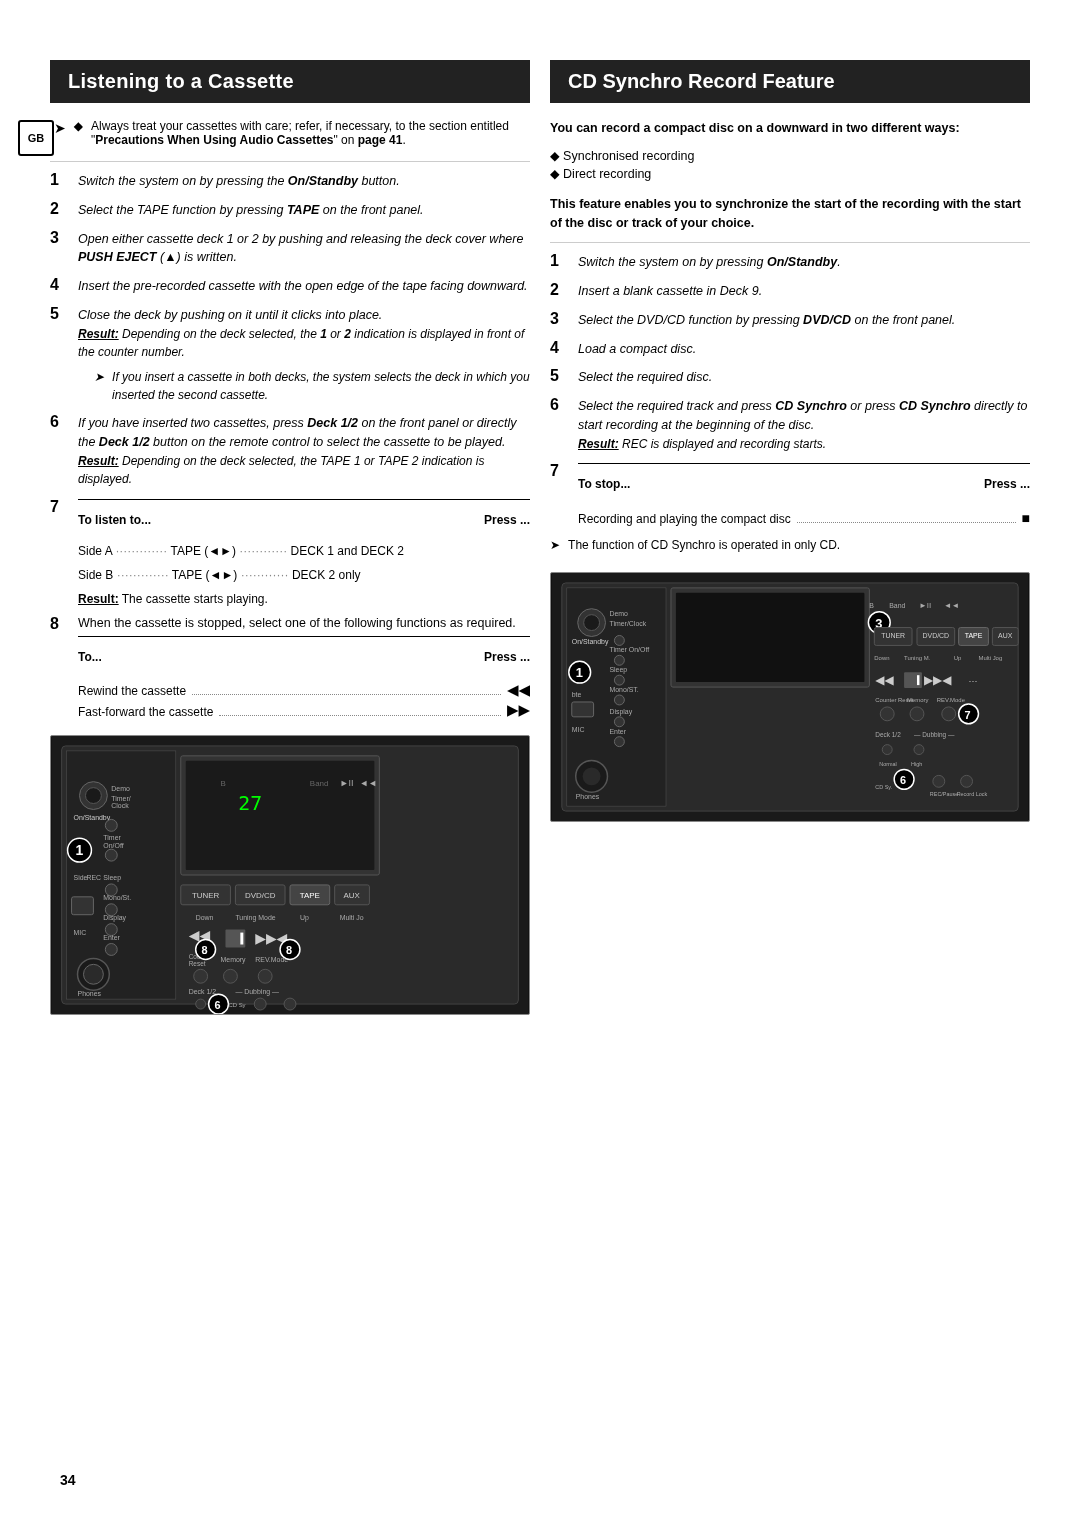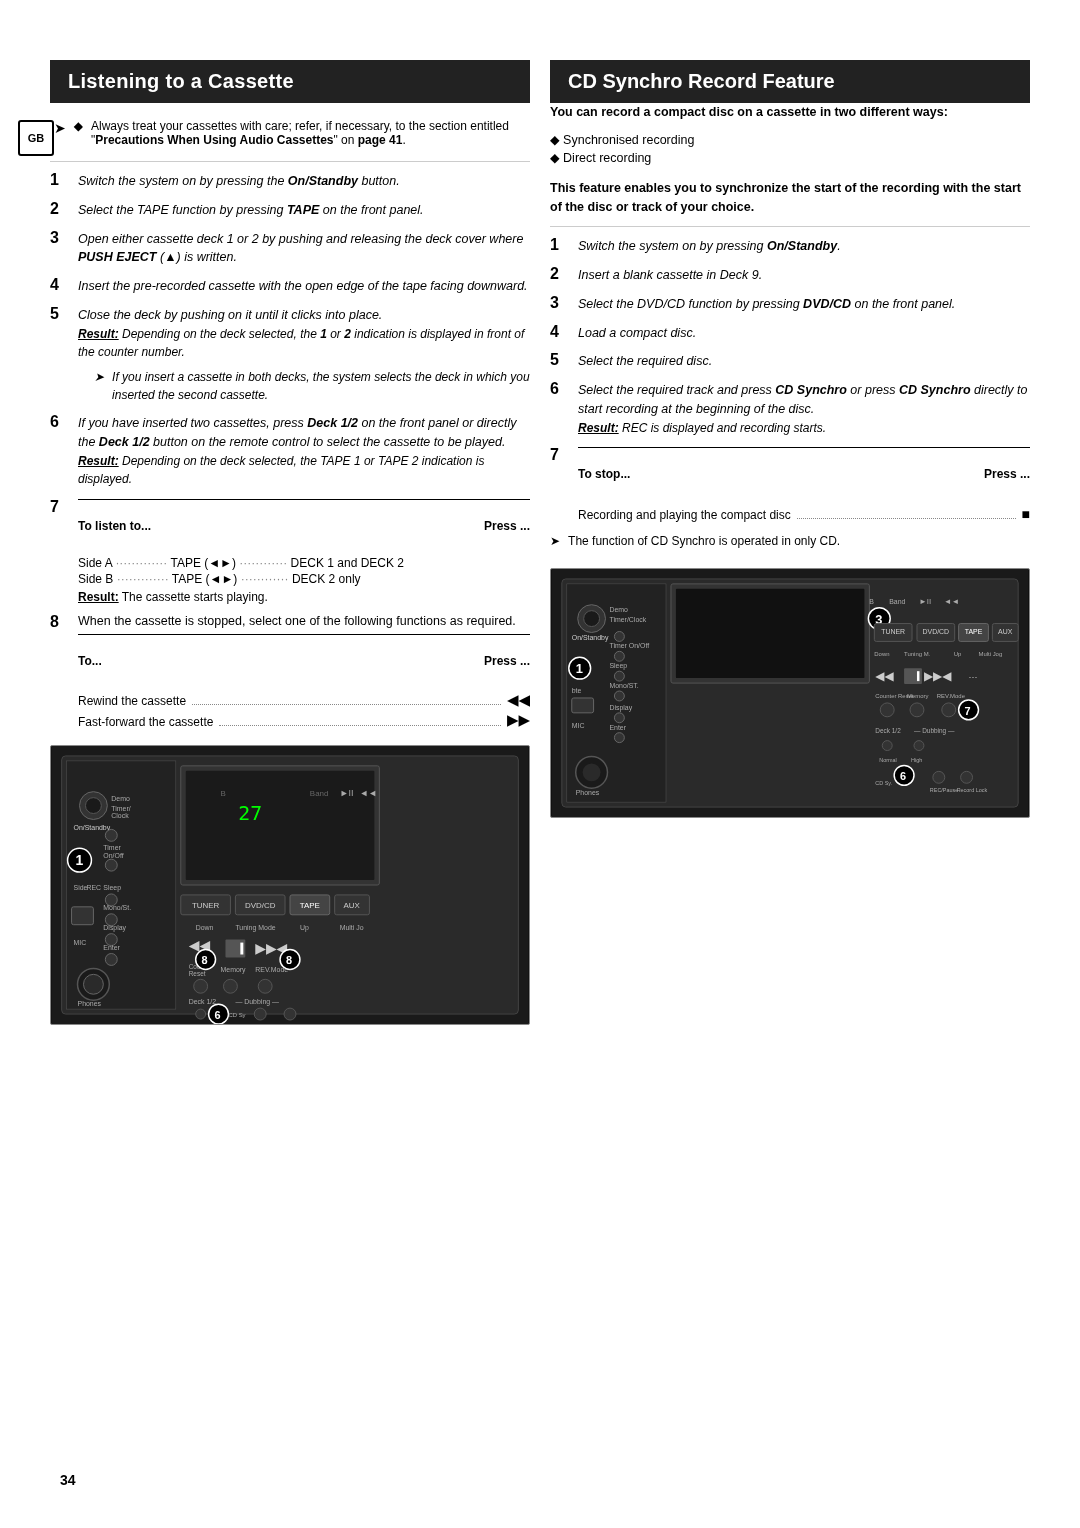--- a/index.html
+++ b/index.html
@@ -69,20 +69,21 @@
       margin-bottom: 16px;
       letter-spacing: 0.3px;
     }
 
     .section-header-right {
       background: #222;
       color: #fff;
       padding: 10px 18px;
       font-size: 20px;
       font-weight: bold;
+      margin-bottom: 16px;
     }
 
     
     .intro-note {
       display: flex;
       gap: 8px;
       font-size: 12px;
       margin-bottom: 14px;
       padding-left: 4px;
     }
@@ -141,21 +142,21 @@
       font-size: 12px;
       margin-top: 6px;
       margin-left: 0;
       padding-left: 16px;
     }
 
     .step7-row {
       display: flex;
       border-top: 1px solid #000;
       align-items: center;
-      padding: 19px 0;
+      padding: 13px 0;
       gap: 6px;
     }
 
     .step7-row .col-label {
       flex: 1;
       font-size: 12px;
       font-weight: bold;
     }
 
     .step7-row .col-press {
@@ -163,21 +164,21 @@
       font-weight: bold;
       min-width: 80px;
       text-align: right;
     }
 
     
     .press-row {
       display: flex;
       align-items: center;
       font-size: 12px;
-      margin: 2px 0;
+      margin: 10px 0;
     }
 
     
     .device-img-container {
       border: 1px solid #888;
       background: #111;
       margin-top: 16px;
       height: 280px;
       position: relative;
       overflow: hidden;
@@ -450,21 +451,21 @@
       </div>
 
     </div>
 
     <div class="col-right">
 
       <div class="section-header-right">
         <span>CD Synchro Record Feature</span>
       </div>
 
-      <p class="intro-bold">You can record a compact disc on a cassette in two different ways:</p>
+      <p class="intro-bold">You can record a compact disc on a downward in two different ways:</p>
 
       <ul class="bullet-list">
         <li>◆ Synchronised recording</li>
         <li>◆ Direct recording</li>
       </ul>
 
       <p class="feature-bold">
         <b>This feature enables you to synchronize the start of the recording with the start of the disc or track of your choice.</b>
       </p>
 

